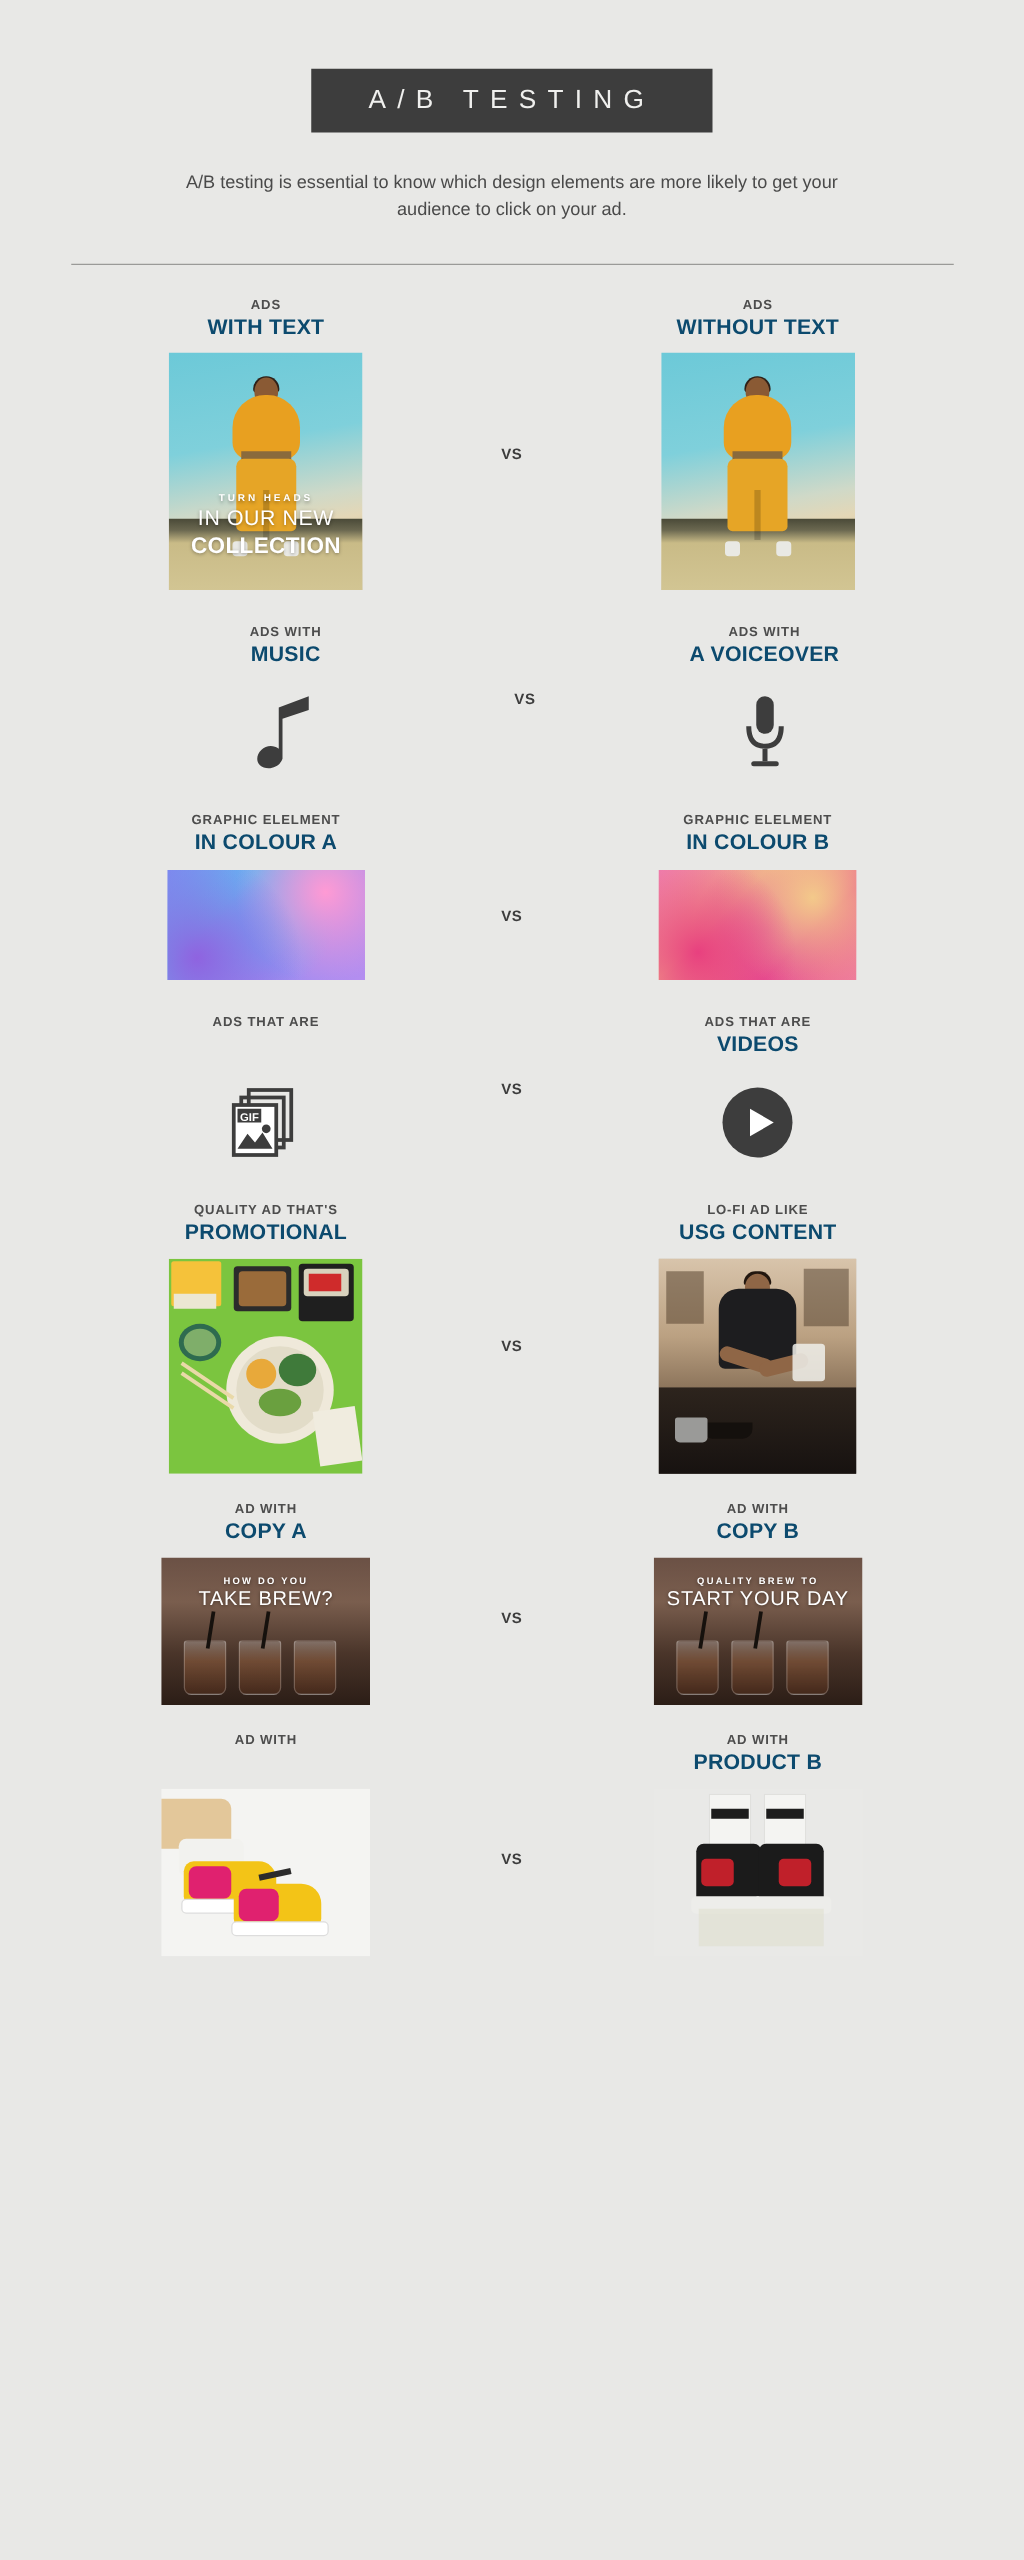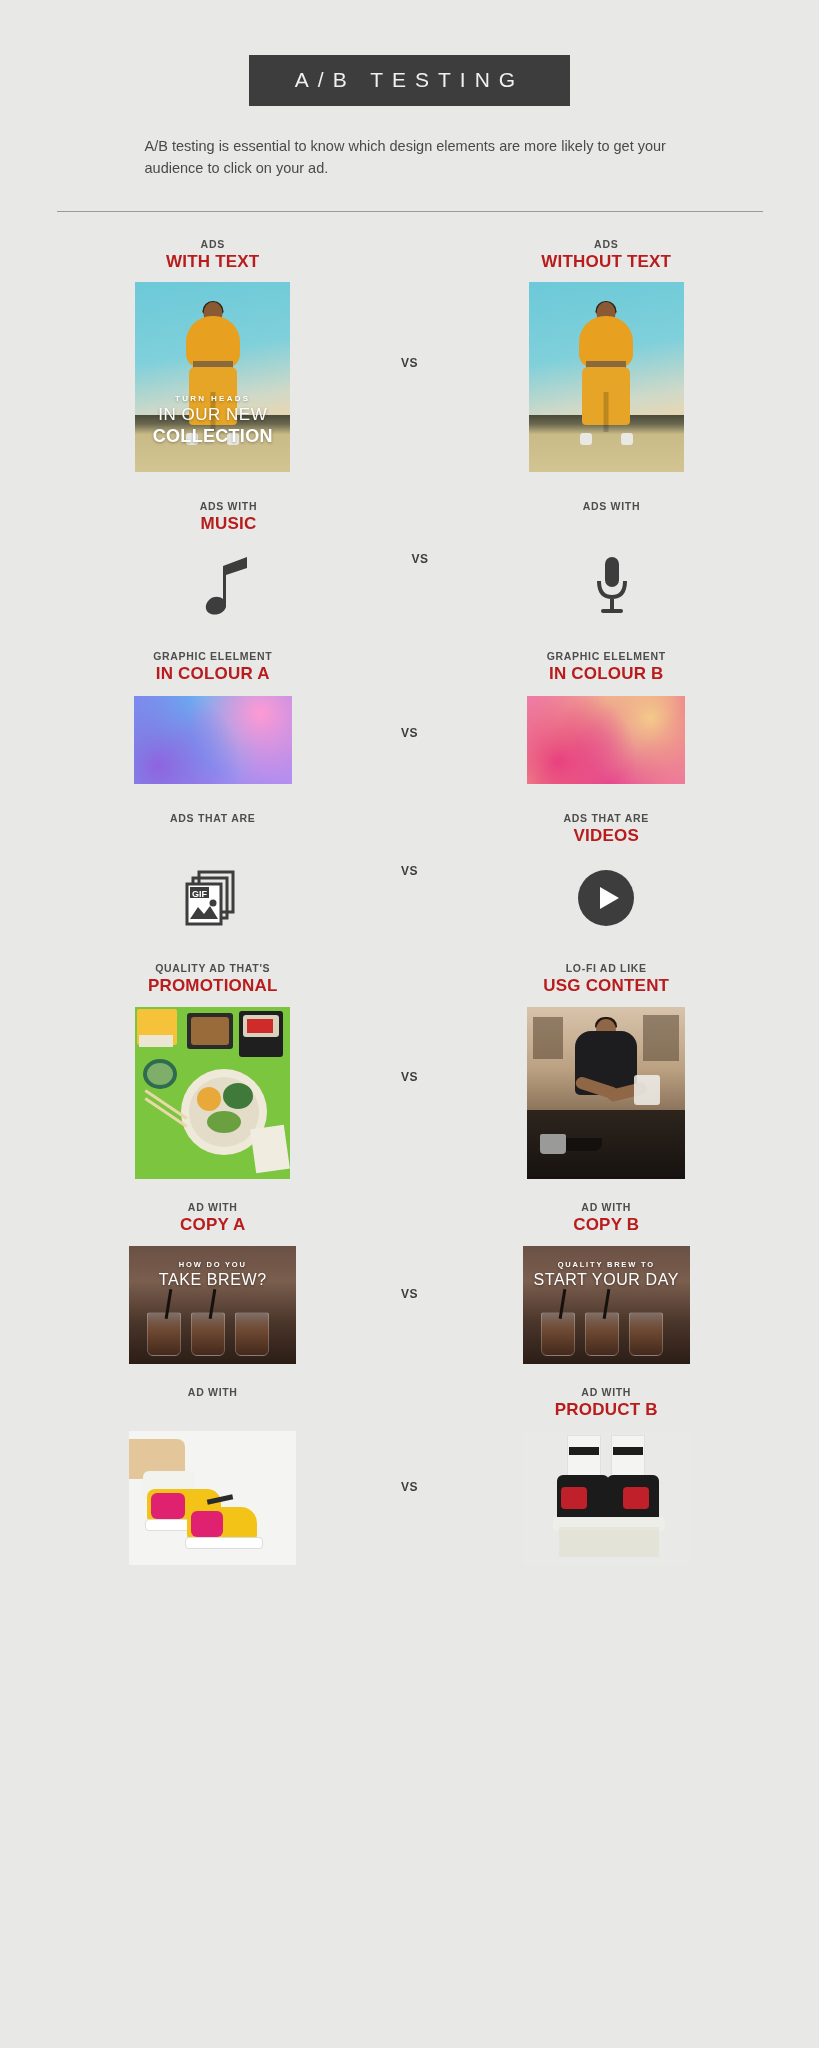--- a/index.html
+++ b/index.html
@@ -19,20 +19,21 @@
     display: inline-block;
     background: #3d3d3d;
     color: #f0f0ee;
     padding: 13px 46px 14px;
     font-size: 21px;
     letter-spacing: 9px;
     font-weight: 400;
   }
   .subtitle {
     width: 530px; margin: 30px auto 0;
+    text-align: center;
     font-size: 14.5px;
     line-height: 1.5;
     color: #4a4a4a;
   }
   .divider {
     width: 706px; height: 1px;
     background: #9a9a98;
     margin: 31px auto 0;
   }
   .sec-head { text-align: center; margin-top: 29px; }
@@ -46,21 +47,21 @@
 
   
   .row { position: relative; margin-top: 26px; }
   .labels { display: flex; }
   .col { width: 50%; text-align: center; }
   .lbl-small {
     font-size: 10.5px; font-weight: 700; letter-spacing: 0.7px; color: #4d4d4d;
   }
   .lbl-big {
     font-size: 17px; font-weight: 700; letter-spacing: 0.2px;
-    color: #b91c1c; margin-top: 2px;
+    color: #0c4a6e; margin-top: 2px;
   }
   .visuals { display: flex; margin-top: 10px; align-items: center; }
   .vcell { width: 50%; display: flex; justify-content: center; align-items: center; }
   .vs {
     position: absolute; left: 50%; transform: translateX(-50%);
     font-size: 12px; font-weight: 700; color: #3d3d3d; letter-spacing: 0.5px;
   }
 
   
   .photo { position: relative; overflow: hidden; }
@@ -215,20 +216,21 @@
   </div>
 
   <div class="row" style="margin-top:28px;margin-left:21px;">
     <div class="labels">
       <div class="col">
         <div class="lbl-small">ADS WITH</div>
         <div class="lbl-big">MUSIC</div>
       </div>
       <div class="col">
         <div class="lbl-small">ADS WITH</div>
+        <div class="lbl-big">A VOICEOVER</div>
       </div>
     </div>
     <div class="visuals">
       <div class="vcell">
         <div class="icon-wrap">
           <svg width="52" height="62" viewBox="0 0 52 62" fill="#3d3d3d">
             <path d="M44 2 L20 11 L20 44 C16 41 10 41 6 45 C1 50 2 57 8 59 C14 61 21 58 23 52 L23 20 L44 13 Z"></path>
           </svg>
         </div>
       </div>

